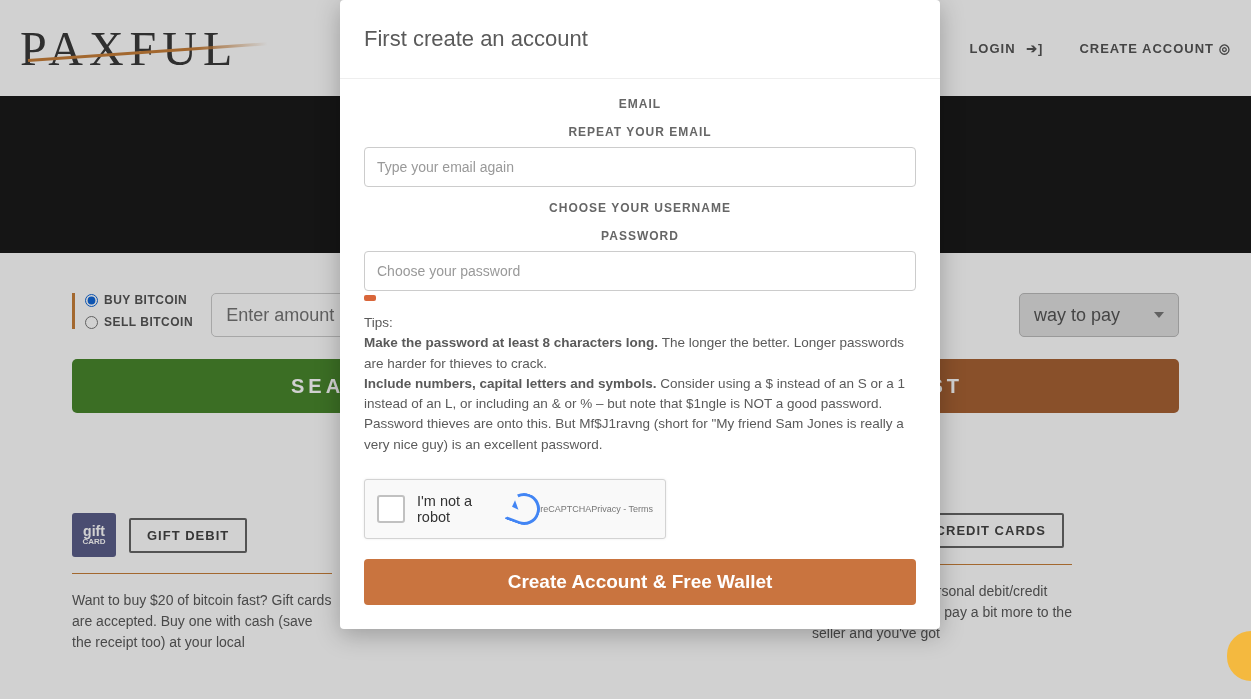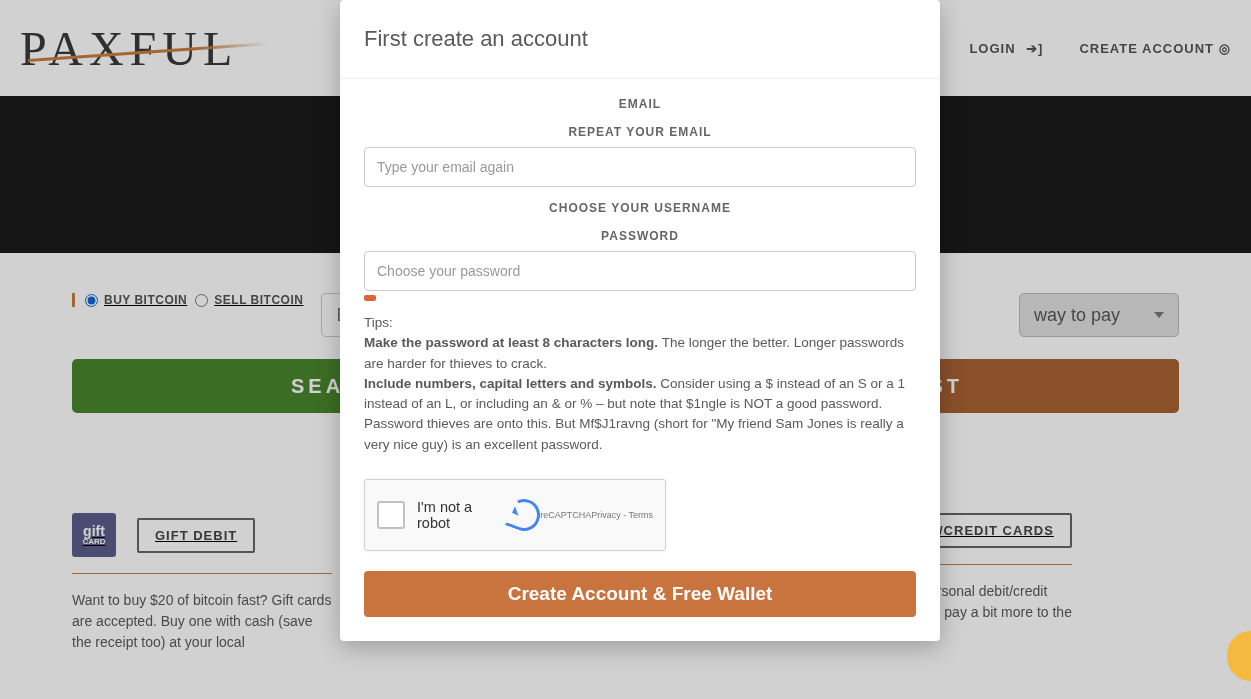--- a/index.html
+++ b/index.html
@@ -9,53 +9,53 @@
 
 .topbar { height: 96px; background: #fff; display: flex; align-items: center; padding: 0 20px; position: relative; }
 .logo { font-family: Georgia, serif; font-weight: 300; font-size: 48px; letter-spacing: 6px; color: #3a3a3a; position: relative; }
 .logo::after { content: ""; position: absolute; left: 8px; top: 38px; width: 240px; height: 3px; background: linear-gradient(90deg, #c77f3a 0%, #c77f3a 70%, transparent 100%); transform: rotate(-4deg); transform-origin: left; }
 .nav-right { margin-left: auto; display: flex; align-items: center; gap: 36px; font-size: 13px; font-weight: 700; letter-spacing: 1px; color: #555; }
 .nav-right .login-icon { margin-left: 6px; }
 
 .blackband { height: 157px; background: #1a1a1a; }
 
 .searchrow { padding: 40px 72px 10px 72px; display: flex; align-items: flex-start; gap: 18px; }
-.radio-col { display: flex; flex-direction: row; gap: 8px; border-left: 3px solid #c77f3a; padding-left: 10px; text-decoration: underline; }
+.radio-col { display: flex; flex-direction: column; gap: 8px; border-left: 3px solid #c77f3a; padding-left: 10px; }
 .radio-col label { font-size: 12px; font-weight: 700; color: #555; display: flex; align-items: center; gap: 6px; letter-spacing: .5px; }
 .radio-col input[type=radio] { width: 13px; height: 13px; accent-color: #1067d8;}
 .amount-input { height: 44px; border: 1px solid #ccc; border-radius: 5px; padding: 0 14px; font-size: 18px; color: #888; flex: 0 0 300px; }
 .pay-select { height: 44px; border: 1px solid #bbb; border-radius: 5px; background: #e0e0e0; padding: 0 14px; font-size: 18px; color: #555; display: flex; align-items: center; justify-content: space-between; flex: 0 0 160px; margin-left: auto; }
 
 .btnrow { padding: 12px 72px 0 72px; display: flex; gap: 14px; }
 .search-btn { flex: 1; height: 54px; background: #48872d; color: #fff; border: none; border-radius: 5px; font-size: 20px; font-weight: 700; letter-spacing: 4px; }
 .best-btn { flex: 1; height: 54px; background: #a86234; color: #fff; border: none; border-radius: 5px; font-size: 20px; font-weight: 700; letter-spacing: 4px; }
 
 .cards-row { display: flex; padding: 100px 72px 0 72px; gap: 480px; }
 .card-col { width: 260px; }
-.card-head { display: flex; align-items: center; gap: 21px; margin-bottom: 10px; text-decoration: underline; }
+.card-head { display: flex; align-items: center; gap: 13px; margin-bottom: 10px; }
 .badge-gift { width: 44px; height: 44px; background: #5b5e8a; color: #fff; display: flex; flex-direction: column; align-items: center; justify-content: center; font-size: 14px; font-weight: 700; border-radius: 3px; line-height: 1; }
 .badge-cc { width: 44px; height: 34px; position: relative; }
 .cc-mc { width: 30px; height: 18px; background: linear-gradient(90deg,#d93f2a 50%, #f4a51e 50%); border-radius: 3px; position: absolute; top: 0; right: 0;}
 .cc-visa { width: 30px; height: 18px; background: #fff; border: 1px solid #ccc; border-radius: 3px; position: absolute; bottom: 0; left: 0; color: #1a3d8f; font-size: 8px; font-weight: 700; display:flex;align-items:center;justify-content:center;}
 .card-btn { border: 2px solid #666; padding: 8px 16px; font-size: 13px; font-weight: 700; letter-spacing: 1px; background: transparent; color: #444; border-radius: 2px; }
 .card-divider { height: 1px; background: #c77f3a; margin: 16px 0; }
 .card-desc { font-size: 14px; color: #5a5a5a; line-height: 1.5; }
 
 
 .modal { position: absolute; left: 340px; top: 0; width: 600px; background: #fff; z-index: 10; border-radius: 4px; box-shadow: 0 6px 24px rgba(0,0,0,.25); }
 .modal-head { padding: 26px 24px; border-bottom: 1px solid #eee; font-size: 22px; color: #5a5a5a; font-weight: 500; }
 .modal-body { padding: 18px 24px 24px 24px; }
 .field-label { font-size: 12px; font-weight: 700; letter-spacing: 1px; color: #666; margin-bottom: 8px; margin-top: 14px; text-align: center; }
 .field-label:first-child { margin-top: 0; }
 .text-input { width: 100%; height: 40px; border: 1px solid #ccc; border-radius: 4px; padding: 0 12px; font-size: 14px; }
 .text-input::placeholder { color: #999; }
 .pw-strength { width: 12px; height: 6px; background: #d9663a; border-radius: 2px; margin-top: 4px; }
 .tips { font-size: 13.5px; color: #5a5a5a; line-height: 1.5; margin-top: 12px; }
 .tips b { font-weight: 700; }
-.captcha { margin-top: 24px; width: 302px; height: 72px; border: 1px solid #d3d3d3; border-radius: 3px; background: #f9f9f9; display: flex; align-items: center; padding: 0 12px; box-shadow: 0 0 3px rgba(0,0,0,.08); }
+.captcha { margin-top: 24px; width: 302px; height: 60px; border: 1px solid #d3d3d3; border-radius: 3px; background: #f9f9f9; display: flex; align-items: center; padding: 0 12px; box-shadow: 0 0 3px rgba(0,0,0,.08); }
 .captcha-check { width: 28px; height: 28px; border: 2px solid #c1c1c1; border-radius: 3px; background: #fff; }
 .captcha-label { margin-left: 12px; font-size: 14.5px; color: #333; flex: 1; }
 .captcha-brand { display: flex; flex-direction: row; align-items: center; font-size: 9px; color: #777; }
 .captcha-swirl { width: 32px; height: 32px; border: 3px solid #4285f4; border-radius: 50% 50% 50% 4px; border-left-color: transparent; transform: rotate(20deg); position: relative; }
 .captcha-swirl::after { content:""; position:absolute; left:-4px; top:10px; border: 5px solid transparent; border-right-color:#4285f4; transform: rotate(-40deg);}
 .captcha-links { color: #777; }
 .create-btn { margin-top: 20px; width: 100%; height: 46px; background: #c9743f; color: #fff; border: none; border-radius: 4px; font-size: 19px; font-weight: 600; }
 
 .float-bubble { position: absolute; right: 0; bottom: 18px; width: 24px; height: 50px; background: #f4b93f; border-radius: 25px 0 0 25px; z-index: 20; }
 

